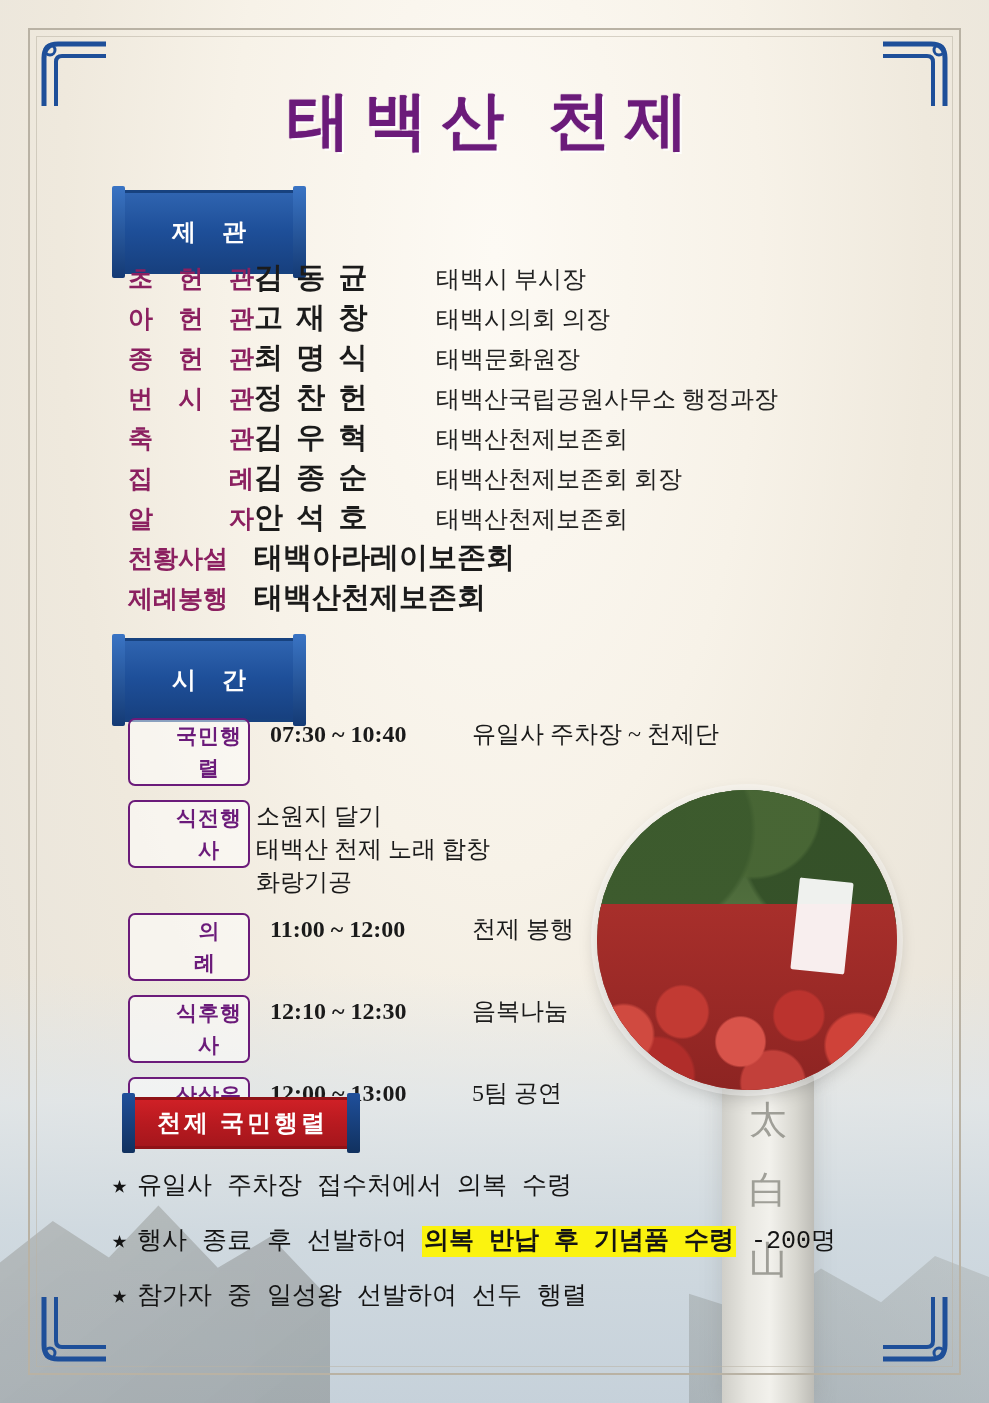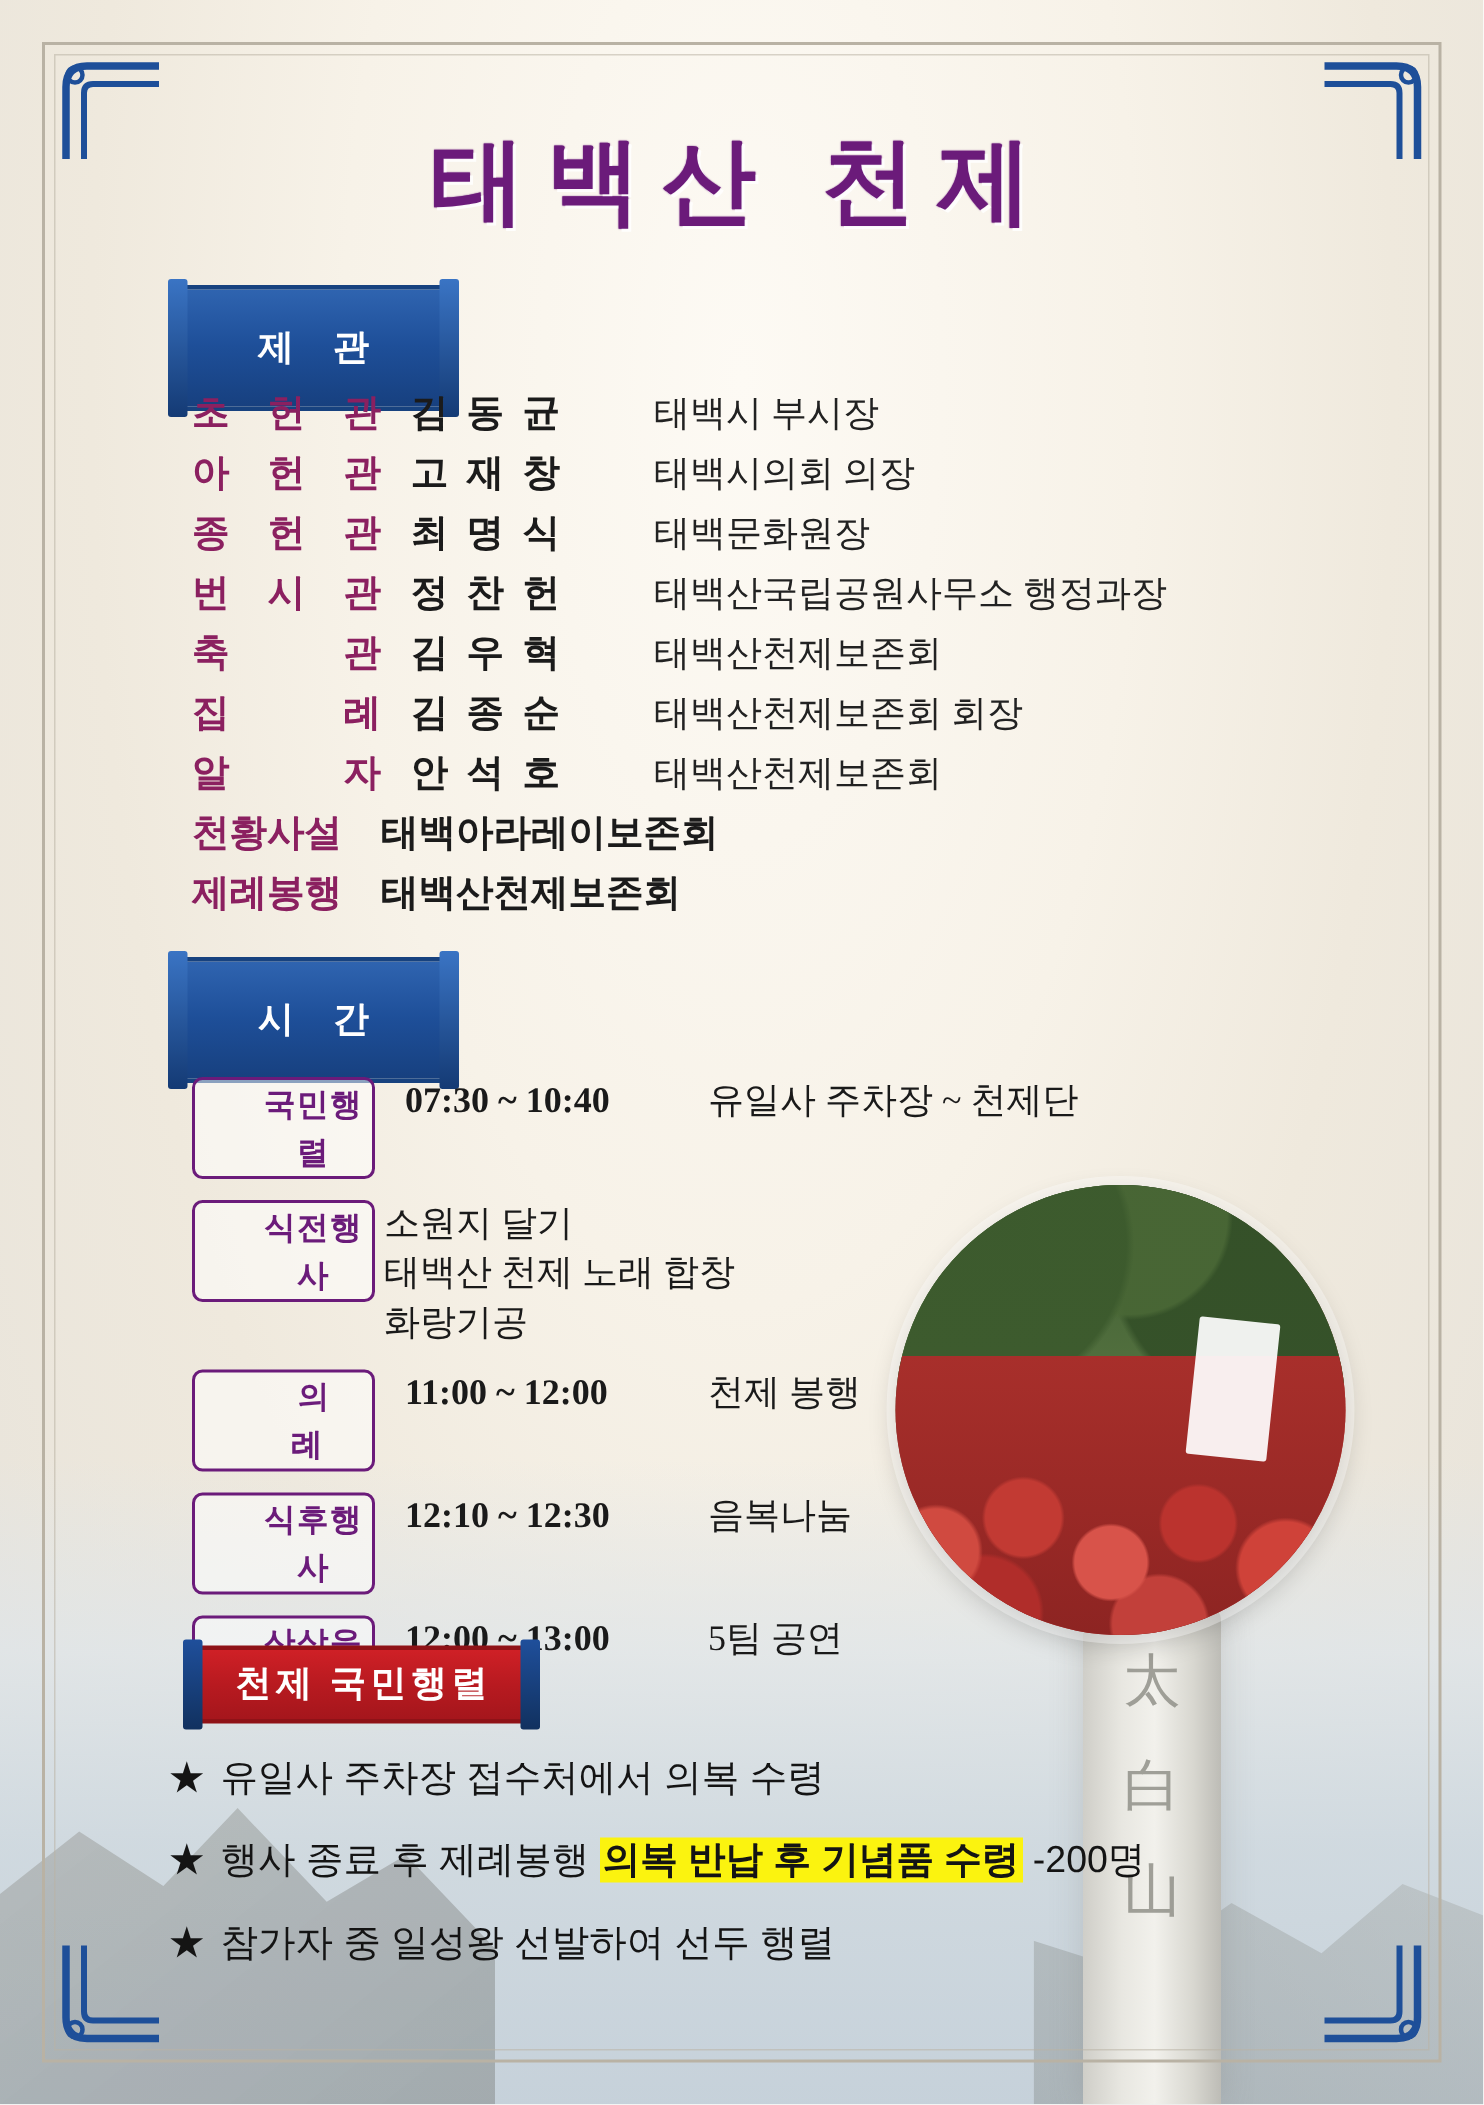--- a/index.html
+++ b/index.html
@@ -193,24 +193,23 @@
   }
   .off-role.wide {
     letter-spacing: 0;
     display: block;
   }
   .off-role span { display: inline-block; }
   .off-name {
     width: 142px;
     color: #1b1b1b;
     font-weight: bold;
-    font-size: 25px;
+    font-size: 29px;
     font-family: "Liberation Serif", serif;
     letter-spacing: 3px;
-    text-align: center;
   }
   .off-name.long { width: auto; letter-spacing: 0; }
   .off-org {
     color: #222222;
     font-size: 24px;
     font-family: "Liberation Serif", serif;
     margin-left: 40px;
   }
 
   
@@ -307,21 +306,21 @@
 
   
   .parade {
     position: absolute;
     left: 112px;
     top: 1168px;
     width: 720px;
   }
   .parade-item {
     font-size: 25px;
-    font-family: Liberation Sans, sans-serif;
+    font-family: Liberation Mono, monospace;
     color: #141414;
     margin-bottom: 22px;
     white-space: nowrap;
   }
   .parade-item .star { margin-right: 10px; }
   .hl {
     background: #fbf30f;
     padding: 1px 2px;
     font-weight: bold;
   }
@@ -536,20 +535,20 @@
       <span class="cap r"></span>
       <span>천제 국민행렬</span>
     </div>
   </div>
 
   <div class="parade">
     <div class="parade-item">
       <span class="star">★</span><span>유일사 주차장 접수처에서 의복 수령</span>
     </div>
     <div class="parade-item">
-      <span class="star">★</span><span>행사 종료 후 제례봉행 </span><span class="hl">의복 반납 후 기념품 수령</span><span> -200명</span>
+      <span class="star">★</span><span>행사 종료 후 선발하여 </span><span class="hl">의복 반납 후 기념품 수령</span><span> -200명</span>
     </div>
     <div class="parade-item">
       <span class="star">★</span><span>참가자 중 일성왕 선발하여 선두 행렬</span>
     </div>
   </div>
 
 </div>
 
 </body></html>

